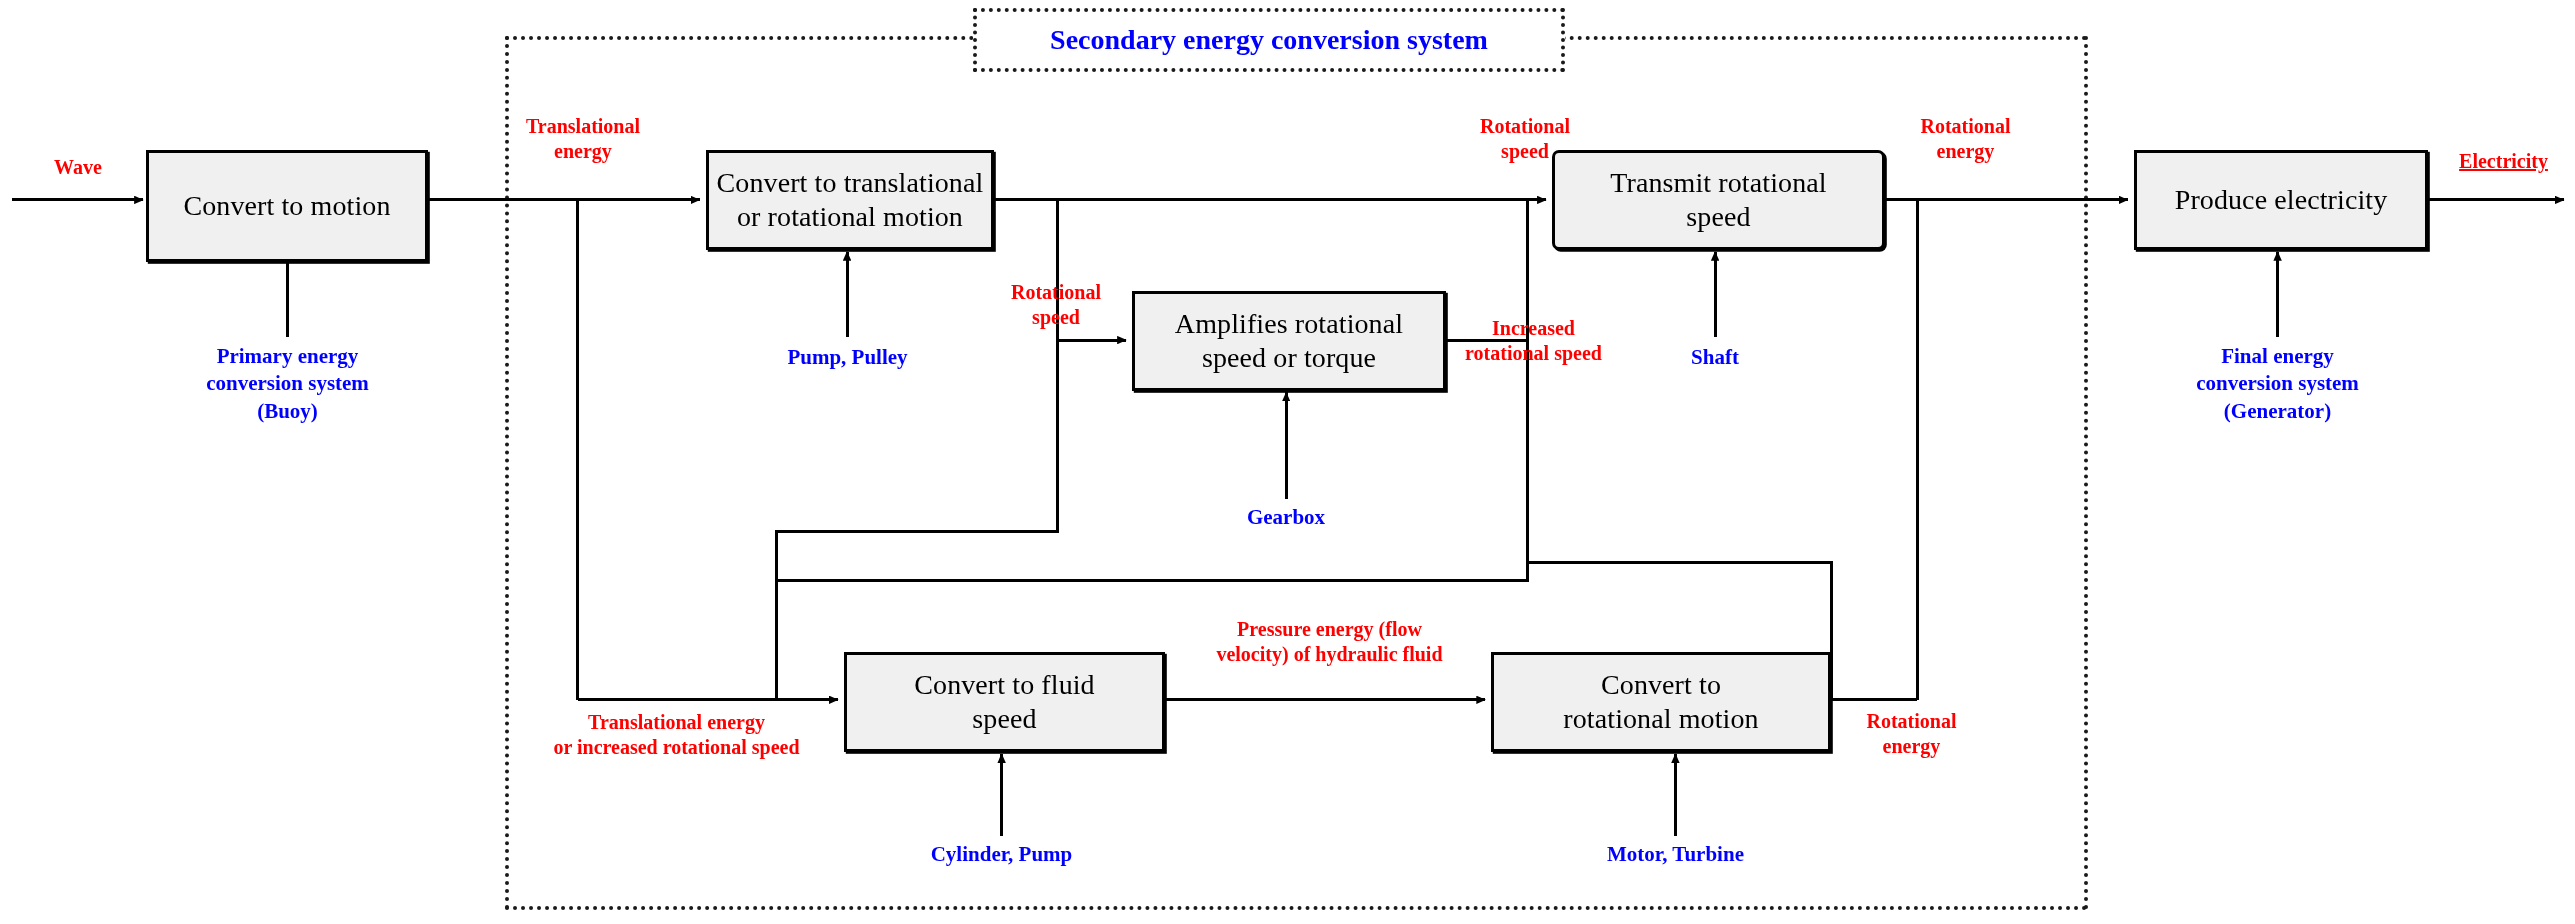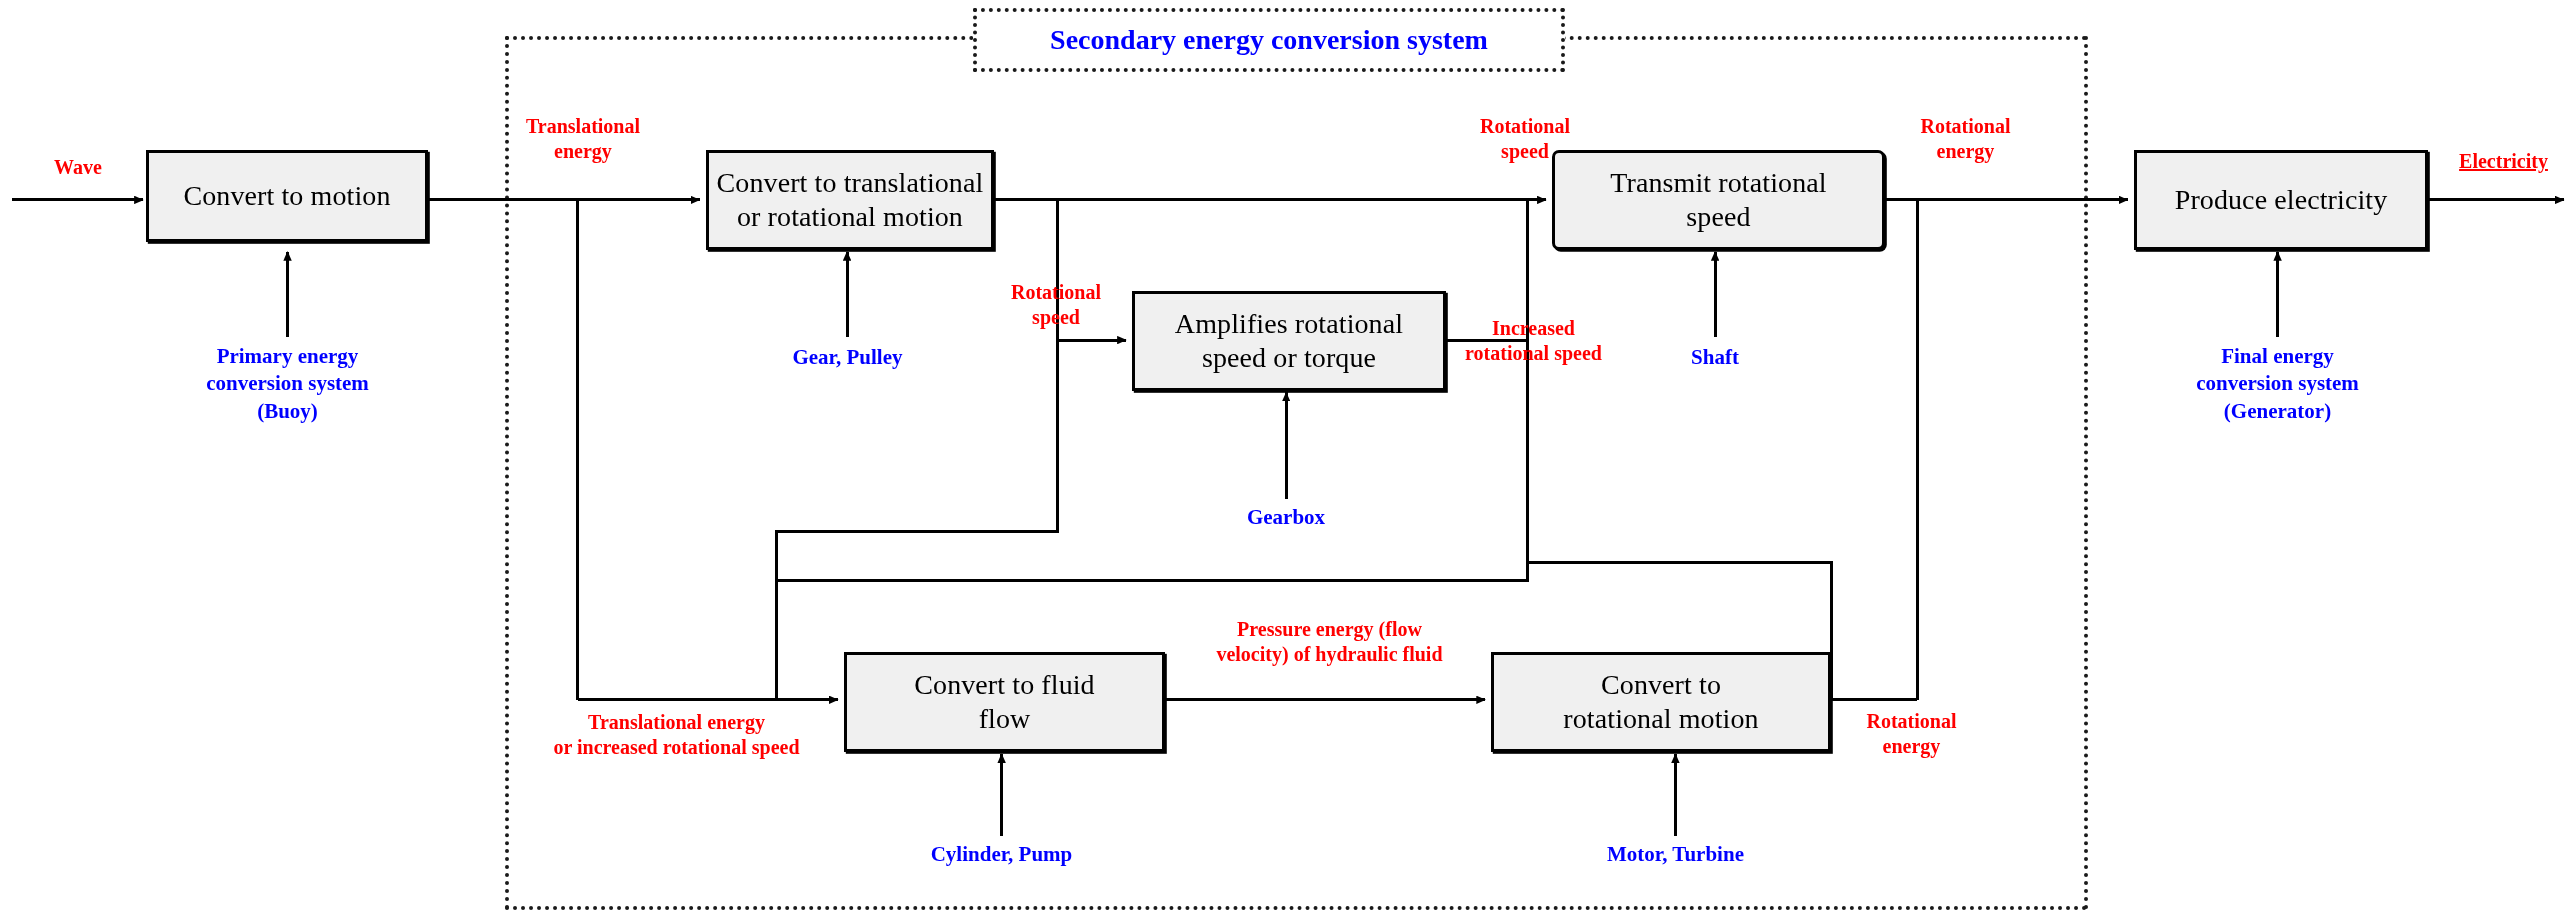--- a/index.html
+++ b/index.html
@@ -142,21 +142,21 @@
       <path d="M478,560 L478,418" marker-end="url(#arw)"></path>
       <path d="M1408,560 L1408,418" marker-end="url(#arw)"></path>
       <path d="M2138,830 L2138,652" marker-end="url(#arw)"></path>
       <path d="M2851,560 L2851,418" marker-end="url(#arw)"></path>
       <path d="M3786,560 L3786,418" marker-end="url(#arw)"></path>
       <path d="M1665,1390 L1665,1253" marker-end="url(#arw)"></path>
       <path d="M2785,1390 L2785,1253" marker-end="url(#arw)"></path>
     </g>
   </svg>
 
-  <div class="node" style="left:146px; top:150px; width:282px; height:92px;">
+  <div class="node" style="left:146px; top:150px; width:282px; height:112px;">
     <span class="label">Convert to motion</span>
   </div>
 
   <div class="node" style="left:706px; top:150px; width:288px; height:100px;text-align:center;">
     <span class="label">Convert to translational
 or rotational motion</span>
   </div>
 
   <div class="node" style="left:1132px; top:291px; width:314px; height:100px;">
     <span class="label">Amplifies rotational
@@ -167,21 +167,21 @@
     <span class="label">Transmit rotational
 speed</span>
   </div>
 
   <div class="node" style="left:2134px; top:150px; width:294px; height:100px;">
     <span class="label">Produce electricity</span>
   </div>
 
   <div class="node" style="left:844px; top:652px; width:321px; height:100px;">
     <span class="label">Convert to fluid
-flow</span>
+speed</span>
   </div>
 
   <div class="node" style="left:1491px; top:652px; width:340px; height:100px;">
     <span class="label">Convert to
 rotational motion</span>
   </div>
 
   <div class="flowlbl" style="left:24px; top:155px; width:108px;">Wave</div>
 
   <div class="flowlbl" style="left:517px; top:114px; width:132px;">Translational
@@ -207,21 +207,21 @@
   <div class="flowlbl" style="left:1197px; top:617px; width:265px;">Pressure energy (flow
 velocity) of hydraulic fluid</div>
 
   <div class="flowlbl" style="left:1850px; top:709px; width:123px;">Rotational
 energy</div>
 
   <div class="complbl" style="left:173px; top:343px; width:229px;">Primary energy
 conversion system
 (Buoy)</div>
 
-  <div class="complbl" style="left:745px; top:344px; width:205px;">Gear, Pulley</div>
+  <div class="complbl" style="left:745px; top:344px; width:205px;">Pump, Pulley</div>
 
   <div class="complbl" style="left:1196px; top:504px; width:180px;">Gearbox</div>
 
   <div class="complbl" style="left:1643px; top:344px; width:144px;">Shaft</div>
 
   <div class="complbl" style="left:2163px; top:343px; width:229px;">Final energy
 conversion system
 (Generator)</div>
 
   <div class="complbl" style="left:887px; top:841px; width:229px;">Cylinder, Pump</div>

